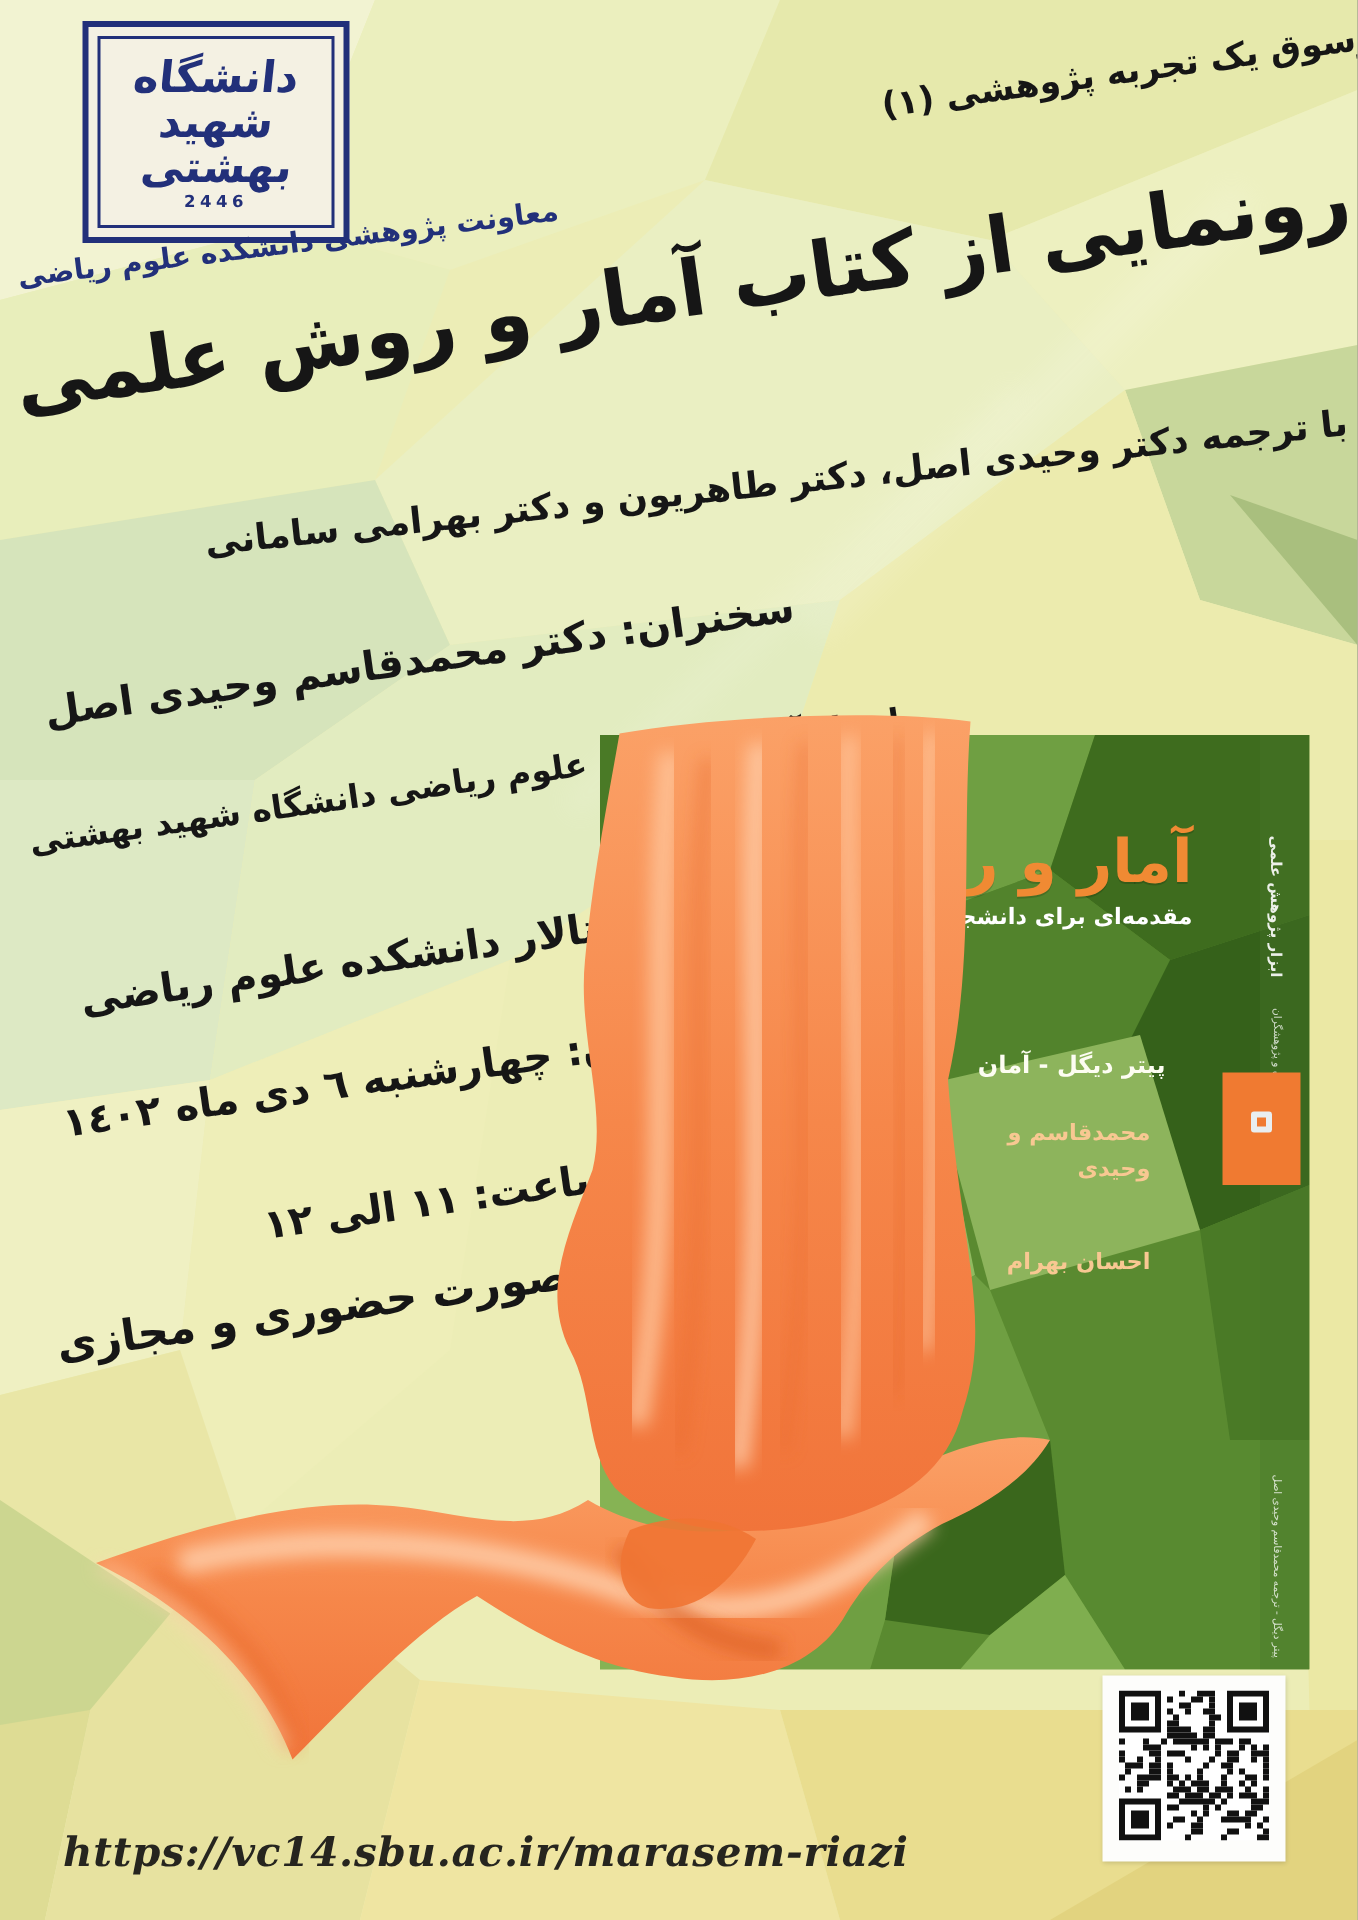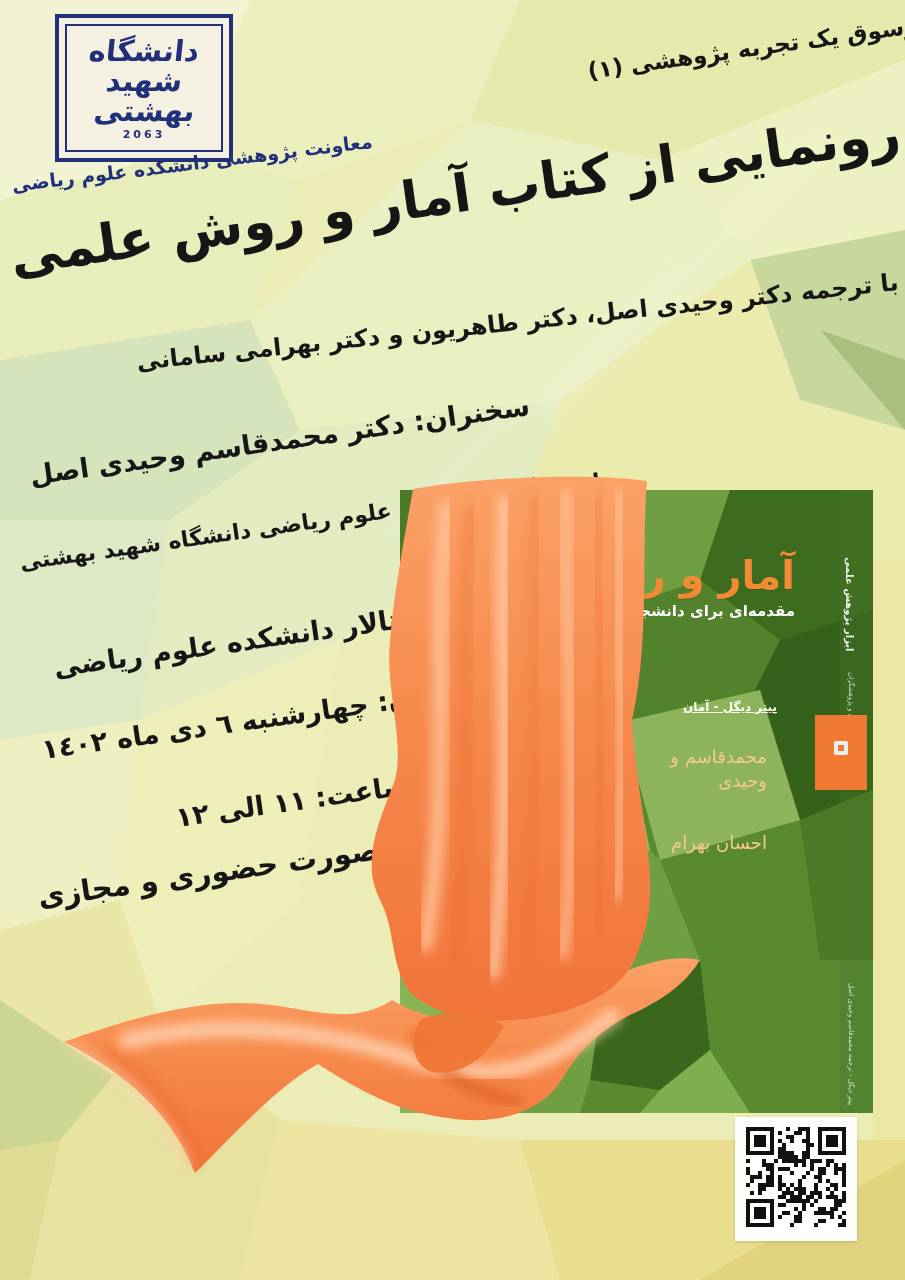--- a/index.html
+++ b/index.html
@@ -42,22 +42,22 @@
   .d-loc{left:54px;top:652px;font-size:27px;}
   .d-date{left:42px;top:734px;font-size:27px;}
   .d-time{left:176px;top:802px;font-size:27px;}
   .d-format{left:38px;top:880px;font-size:29px;}
 
   
   .book{left:400px;top:490px;width:473px;height:623px;}
   .book svg{position:absolute;inset:0;}
   .book-title{position:absolute;right:78px;top:62px;font-size:40px;color:#f08a33;direction:rtl;white-space:nowrap;font-weight:700;text-shadow:0 1px 0 rgba(0,0,0,.15);}
   .book-sub{position:absolute;right:78px;top:112px;font-size:15px;color:#fff;direction:rtl;white-space:nowrap;font-weight:700;}
-  .book-auth{position:absolute;right:96px;top:210px;font-size:12px;color:#fdfdf2;direction:rtl;white-space:nowrap;font-weight:700;text-decoration:underline;}
-  .book-tr{position:absolute;right:106px;font-size:18px;color:#f8c892;direction:rtl;white-space:nowrap;font-weight:400;}
+  .book-auth{position:absolute;right:96px;top:210px;font-size:16px;color:#fdfdf2;direction:rtl;white-space:nowrap;font-weight:700;}
+  .book-tr{position:absolute;right:106px;font-size:15px;color:#f8c892;direction:rtl;white-space:nowrap;font-weight:700;}
   .tr1{top:256px;} .tr2{top:280px;} .tr3{top:302px;margin-top:40px;}
   .spine{position:absolute;writing-mode:vertical-rl;direction:rtl;color:#ffffff;white-space:nowrap;}
   .spine1{left:444px;top:52px;height:110px;font-size:10px;opacity:.9;font-weight:700;}
   .spine2{left:447px;top:168px;height:130px;font-size:7px;opacity:.75;}
   .spine3{left:447px;top:445px;height:170px;font-size:7px;opacity:.75;}
   .pub-square{position:absolute;left:415px;top:225px;width:52px;height:75px;background:#f07a31;}
   .pub-mark{position:absolute;left:19px;top:26px;width:14px;height:14px;background:#e9eef0;border-radius:2px;}
   .pub-mark::after{content:"";position:absolute;left:4px;top:4px;width:6px;height:6px;background:#f07a31;}
 
   
@@ -116,21 +116,21 @@
     <polygon points="905,560 905,1140 873,1140 860,640 680,560" fill="#ebe8a4"></polygon>
     <path d="M 540,420 L 830,130" stroke="#ffffff" stroke-width="26" opacity="0.12" filter="url(#soft2)"></path>
     <path d="M 380,540 L 680,260" stroke="#ffffff" stroke-width="18" opacity="0.10" filter="url(#soft2)"></path>
   </svg>
 
   <div class="abs logo-box">
     <div class="logo-inner">
       <div class="logo-line">دانشگاه</div>
       <div class="logo-line">شهید</div>
       <div class="logo-line">بهشتی</div>
-      <div class="logo-year">2063</div>
+      <div class="logo-year">2446</div>
     </div>
   </div>
 
   <div class="abs fa department">معاونت پژوهشی دانشکده علوم ریاضی</div>
   <div class="abs fa series">کارسوق یک تجربه پژوهشی (۱)</div>
 
   <div class="abs fa title">رونمایی از کتاب آمار و روش علمی</div>
   <div class="abs fa subtitle">با ترجمه دکتر وحیدی اصل، دکتر طاهریون و دکتر بهرامی سامانی</div>
 
   <div class="abs fa detail d-speaker">سخنران: دکتر محمدقاسم وحیدی اصل</div>
@@ -412,14 +412,15 @@
           <rect x="2" y="2" width="3" height="3" fill="#111111"></rect>
           <rect x="18" y="0" width="7" height="7" fill="#111111"></rect>
           <rect x="19" y="1" width="5" height="5" fill="#ffffff"></rect>
           <rect x="20" y="2" width="3" height="3" fill="#111111"></rect>
           <rect x="0" y="18" width="7" height="7" fill="#111111"></rect>
           <rect x="1" y="19" width="5" height="5" fill="#ffffff"></rect>
           <rect x="2" y="20" width="3" height="3" fill="#111111"></rect>
         </svg></span>
   </div>
 
+  <div class="abs url">https://vc14.sbu.ac.ir/marasem-riazi</div>
 
 </div>
 
 </body></html>

